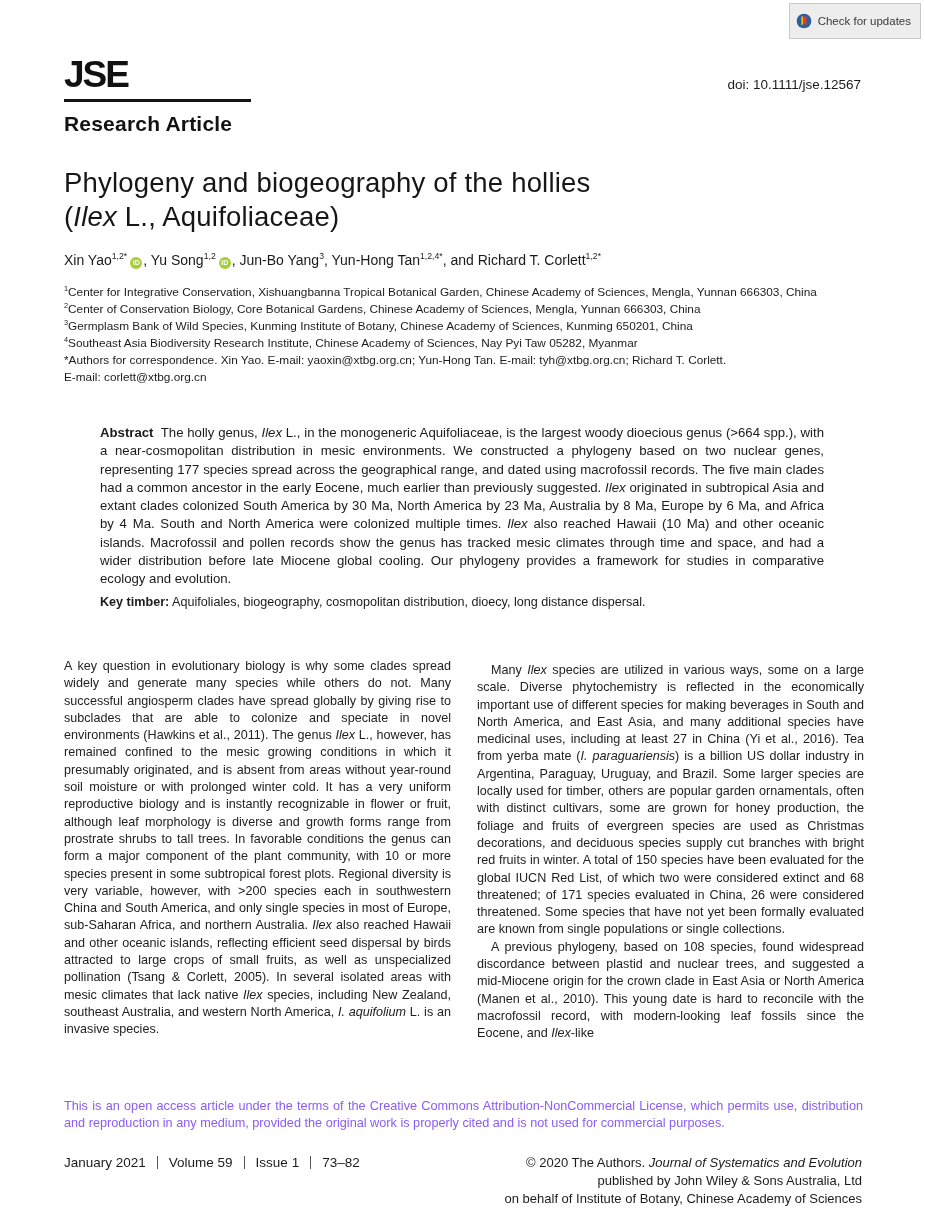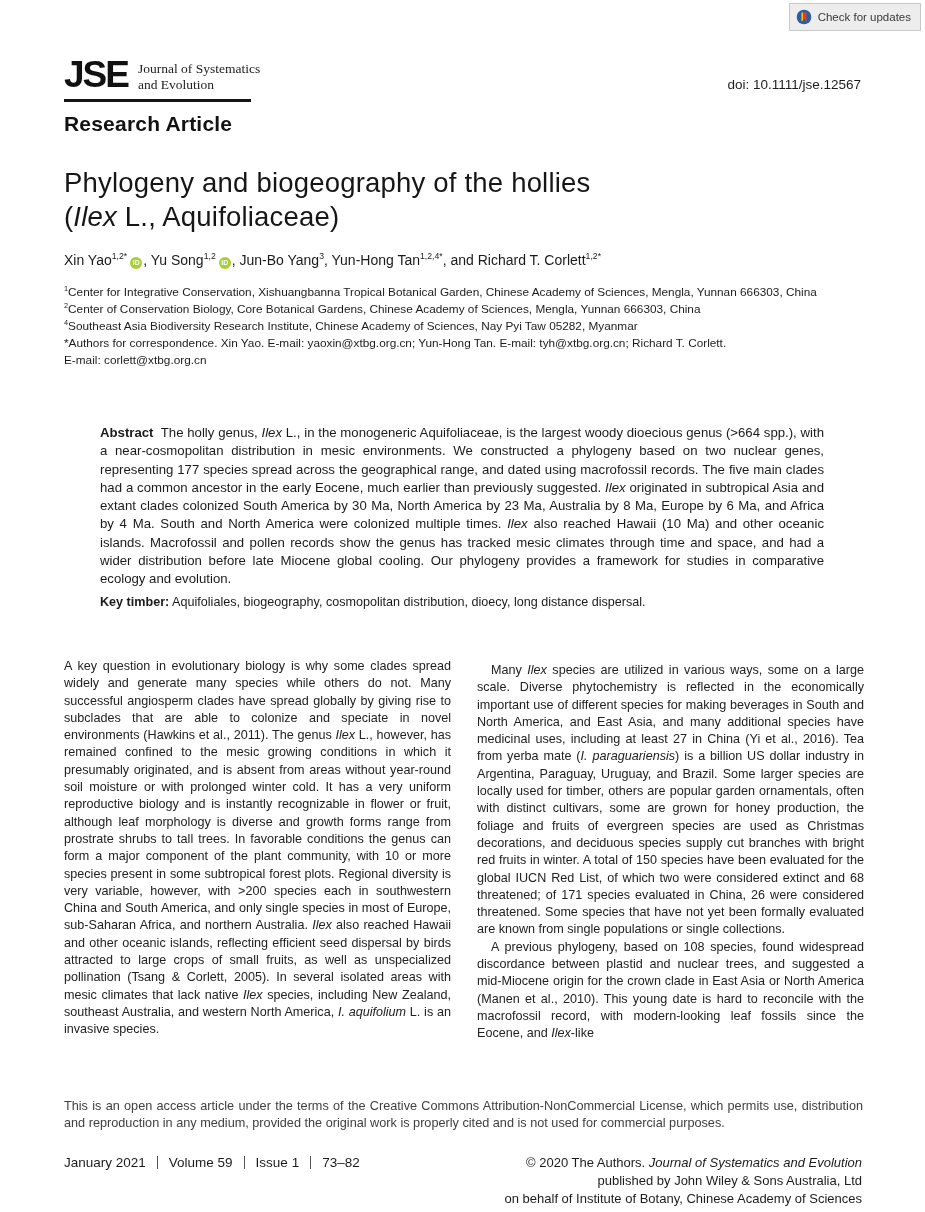--- a/index.html
+++ b/index.html
@@ -7,21 +7,21 @@
   body {
     width:925px; height:1212px; position:relative; overflow:hidden;
     font-family:"Liberation Sans", sans-serif; color:#1e1e1e;
   }
   sup { font-size:62%; line-height:0; vertical-align:super; }
   i { font-style:italic; }
   b { font-weight:bold; }
 
   
   .updates-badge {
-    position:absolute; top:3px; right:4px; height:28px;
+    position:absolute; top:3px; right:4px; height:36px;
     background:#ededed; border:1px solid #c9c9c9;
     display:flex; align-items:center; gap:6px; padding:0 9px 0 6px;
     font-size:11.5px; color:#3a3a3a; cursor:pointer;
   }
 
   
   .masthead { position:absolute; left:64px; top:56px; display:flex; align-items:flex-start; gap:10px; }
   .jse-abbr { font-size:37px; font-weight:bold; letter-spacing:-2px; color:#111; line-height:38px; }
   .jse-name {
     font-family:"Liberation Serif", serif; font-size:13.5px; color:#222;
@@ -49,21 +49,21 @@
   .abstract-block { position:absolute; left:100px; top:424px; width:724px; }
   .abstract-text { font-size:13.2px; line-height:18.3px; text-align:justify; color:#1b1b1b; }
   .keywords { margin-top:5px; font-size:12.6px; line-height:17px; color:#1b1b1b; }
 
   .col { position:absolute; top:658px; width:387px; font-size:12.6px; line-height:17.3px; text-align:justify; color:#222; }
   .col-left { left:64px; }
   .col-right { left:477px; padding-top:4px; }
   .intro-heading { font-size:18px; font-weight:bold; color:#121212; margin-bottom:9px; letter-spacing:0.2px; }
   .col p.indent { text-indent:14px; }
 
-  .license { position:absolute; left:64px; top:1098px; width:799px; font-size:12.7px; line-height:17px; text-align:justify; color:#404040; }
+  .license { position:absolute; left:64px; top:1098px; width:799px; font-size:12.7px; line-height:17px; text-align:justify; color:#8b5cf6; }
 
   .footer-left { position:absolute; left:64px; top:1155px; font-size:13.5px; color:#1c1c1c; }
   .sep { display:inline-block; width:1px; height:13px; background:#555; margin:0 11px; vertical-align:-2px; }
   .footer-right { position:absolute; right:63px; top:1154px; text-align:right; font-size:13px; line-height:18px; color:#1c1c1c; }
 </style>
 </head>
 <body>
 
 <div>
 
@@ -71,37 +71,34 @@
     <svg width="16" height="16" viewBox="0 0 24 24">
       <circle cx="12" cy="12" r="11" fill="#2c5f9e"></circle>
       <path d="M8.2 5.2 h7.6 v13 l-3.8 -2.9 -3.8 2.9 z" fill="#e03c31"></path>
       <path d="M8.2 5.2 h2.2 v12 l-2.2 1 z" fill="#f5c518"></path>
     </svg>
     <span>Check for updates</span>
   </div>
 
   <div class="masthead">
     <span class="jse-abbr">JSE</span>
-    <span class="jse-name">
-      <span>Journal of Systematics</span><br>
-      <span>and Evolution</span>
-    </span>
   </div>
   <div class="logo-rule"></div>
   <div class="doi">doi: 10.1111/jse.12567</div>
 
   <div class="article-type">Research Article</div>
 
   <h1 class="article-title">Phylogeny and biogeography of the hollies<br>(<i>Ilex</i> L., Aquifoliaceae)</h1>
 
   <div class="author-line">Xin Yao<sup>1,2*</sup><span class="orcid-icon">iD</span>, Yu Song<sup>1,2</sup><span class="orcid-icon">iD</span>, Jun-Bo Yang<sup>3</sup>, Yun-Hong Tan<sup>1,2,4*</sup>, and Richard T. Corlett<sup>1,2*</sup></div>
 
   <div class="affiliations">
     <div><sup>1</sup>Center for Integrative Conservation, Xishuangbanna Tropical Botanical Garden, Chinese Academy of Sciences, Mengla, Yunnan 666303, China</div>
     <div><sup>2</sup>Center of Conservation Biology, Core Botanical Gardens, Chinese Academy of Sciences, Mengla, Yunnan 666303, China</div>
+    <div><sup>3</sup>Germplasm Bank of Wild Species, Kunming Institute of Botany, Chinese Academy of Sciences, Kunming 650201, China</div>
     <div><sup>4</sup>Southeast Asia Biodiversity Research Institute, Chinese Academy of Sciences, Nay Pyi Taw 05282, Myanmar</div>
     <div>*Authors for correspondence. Xin Yao. E-mail: yaoxin@xtbg.org.cn; Yun-Hong Tan. E-mail: tyh@xtbg.org.cn; Richard T. Corlett.<br>E-mail: corlett@xtbg.org.cn</div>
   </div>
 
   <div class="abstract-block">
     <p class="abstract-text"><b>Abstract</b>&nbsp; The holly genus, <i>Ilex</i> L., in the monogeneric Aquifoliaceae, is the largest woody dioecious genus (&gt;664 spp.), with a near-cosmopolitan distribution in mesic environments. We constructed a phylogeny based on two nuclear genes, representing 177 species spread across the geographical range, and dated using macrofossil records. The five main clades had a common ancestor in the early Eocene, much earlier than previously suggested. <i>Ilex</i> originated in subtropical Asia and extant clades colonized South America by 30&nbsp;Ma, North America by 23&nbsp;Ma, Australia by 8&nbsp;Ma, Europe by 6&nbsp;Ma, and Africa by 4&nbsp;Ma. South and North America were colonized multiple times. <i>Ilex</i> also reached Hawaii (10&nbsp;Ma) and other oceanic islands. Macrofossil and pollen records show the genus has tracked mesic climates through time and space, and had a wider distribution before late Miocene global cooling. Our phylogeny provides a framework for studies in comparative ecology and evolution.</p>
     <p class="keywords"><b>Key timber:</b> Aquifoliales, biogeography, cosmopolitan distribution, dioecy, long distance dispersal.</p>
   </div>
 
   <div class="col col-left">

